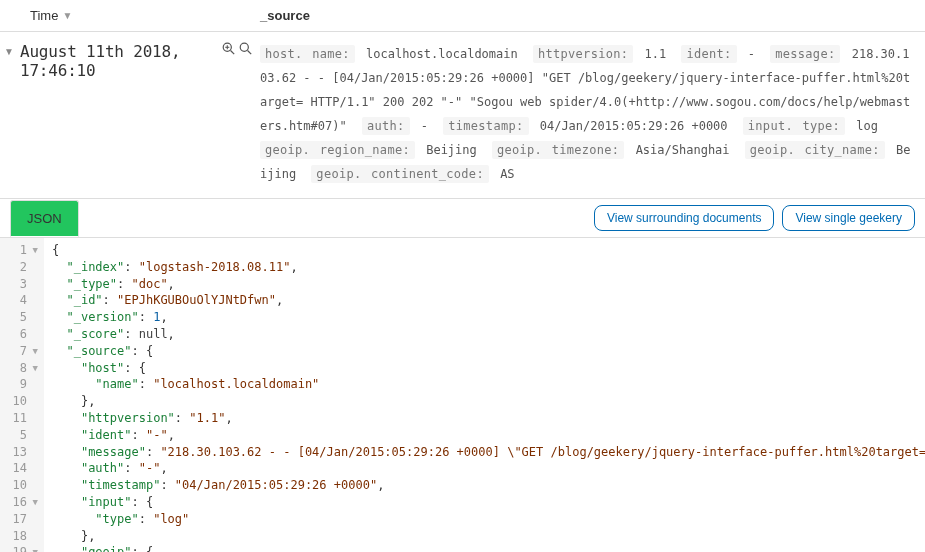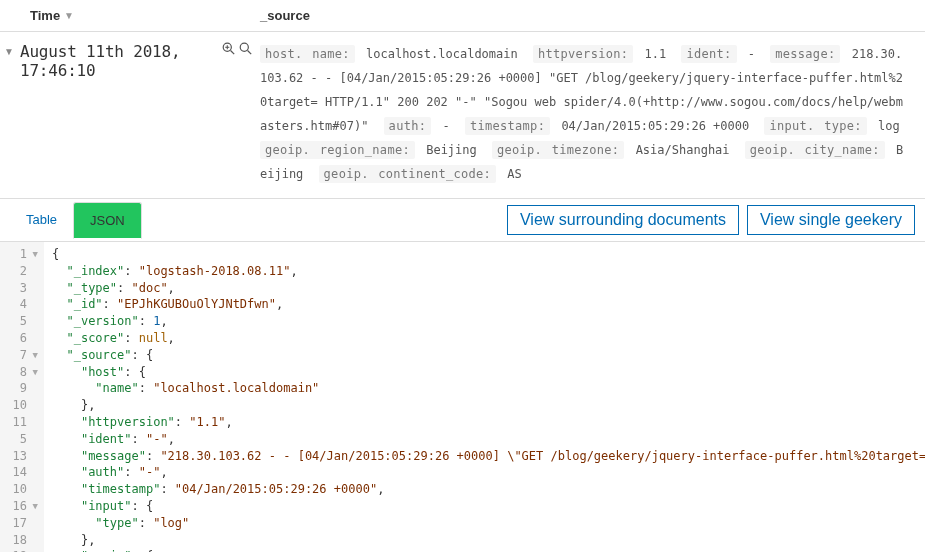--- a/index.html
+++ b/index.html
@@ -15,21 +15,21 @@
       width: 925px;
     }
     .header-row {
       display: flex;
       border-bottom: 1px solid #ddd;
       padding: 8px 0;
     }
     .col-time {
       width: 260px;
       padding-left: 30px;
-      font-weight: 700;
+      font-weight: 400;
       display: flex;
       align-items: center;
       gap: 4px;
     }
     .col-source {
       flex: 1;
       font-weight: 600;
     }
     .sort-arrow {
       color: #999;
@@ -67,21 +67,21 @@
       gap: 4px;
     }
     .icon-btn {
       cursor: pointer;
       color: #555;
       font-size: 13px;
       line-height: 1;
     }
     .source-cell {
       flex: 1;
-      padding-right: 16px;
+      padding-right: 9px;
       font-family: Menlo, Monaco, Consolas, monospace;
       font-size: 12px;
       line-height: 2;
       color: #555;
       word-break: break-all;
     }
     .field-key {
       background: #f5f5f5;
       padding: 2px 5px;
       border-radius: 2px;
@@ -122,22 +122,22 @@
     .tabs-right {
       display: flex;
       gap: 8px;
       padding: 6px 0;
     }
     .link-btn {
       border: 1px solid #006BB4;
       color: #006BB4;
       background: #fff;
       padding: 5px 12px;
-      border-radius: 0;
-      font-size: 16px;
+      border-radius: 8px;
+      font-size: 12px;
       cursor: pointer;
     }
     .json-panel {
       display: flex;
       font-family: Menlo, Monaco, Consolas, monospace;
       font-size: 12px;
       line-height: 1.4;
     }
     .gutter {
       background: #f5f5f5;
@@ -172,21 +172,21 @@
     .j-key {
       color: #1a7f37;
     }
     .j-str {
       color: #7d2e00;
     }
     .j-num {
       color: #0b61a4;
     }
     .j-null {
-      color: #a16207;
+      color: #404040;
     }
     .j-punc {
       color: #333;
     }
     .wrapper {
       width: 925px;
       overflow: hidden;
     }
   </style>
 </head>
@@ -222,21 +222,20 @@
               <line x1="10.5" y1="10.5" x2="15" y2="15" stroke="#555" stroke-width="1.5"></line>
             </svg>
       </span>
     </span>
   </div>
   <div class="source-cell" id="source-fields"><span class="field-key">host. name:</span><span class="field-val"> localhost.localdomain</span> <span class="field-key">httpversion:</span><span class="field-val"> 1.1</span> <span class="field-key">ident:</span><span class="field-val"> -</span> <span class="field-key">message:</span><span class="field-val"> 218.30.103.62 - - [04/Jan/2015:05:29:26 +0000] "GET /blog/geekery/jquery-interface-puffer.html%20target= HTTP/1.1" 200 202 "-" "Sogou web spider/4.0(+http://www.sogou.com/docs/help/webmasters.htm#07)"</span> <span class="field-key">auth:</span><span class="field-val"> -</span> <span class="field-key">timestamp:</span><span class="field-val"> 04/Jan/2015:05:29:26 +0000</span> <span class="field-key">input. type:</span><span class="field-val"> log</span> <span class="field-key">geoip. region_name:</span><span class="field-val"> Beijing</span> <span class="field-key">geoip. timezone:</span><span class="field-val"> Asia/Shanghai</span> <span class="field-key">geoip. city_name:</span><span class="field-val"> Beijing</span> <span class="field-key">geoip. continent_code:</span><span class="field-val"> AS</span> </div>
 </div>
 
 <div class="tabs-row">
   <div class="tabs-left">
-    <div class="tab">Table</div>
     <div class="tab active">JSON</div>
   </div>
   <div class="tabs-right">
     <button class="link-btn">View surrounding documents</button>
     <button class="link-btn">View single geekery</button>
   </div>
 </div>
 
 <div class="json-panel">
   <div class="gutter" id="gutter">

